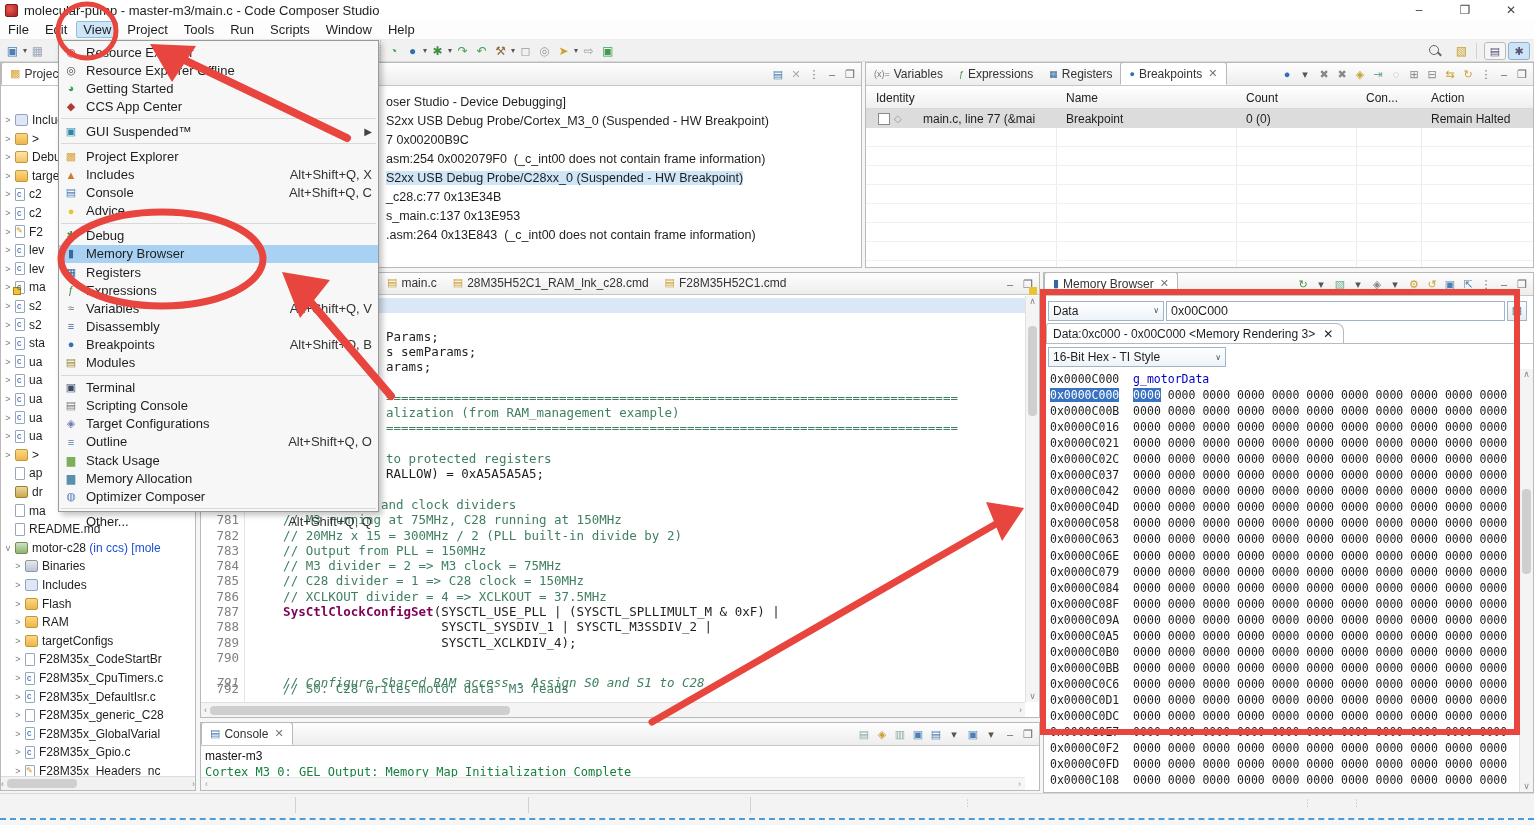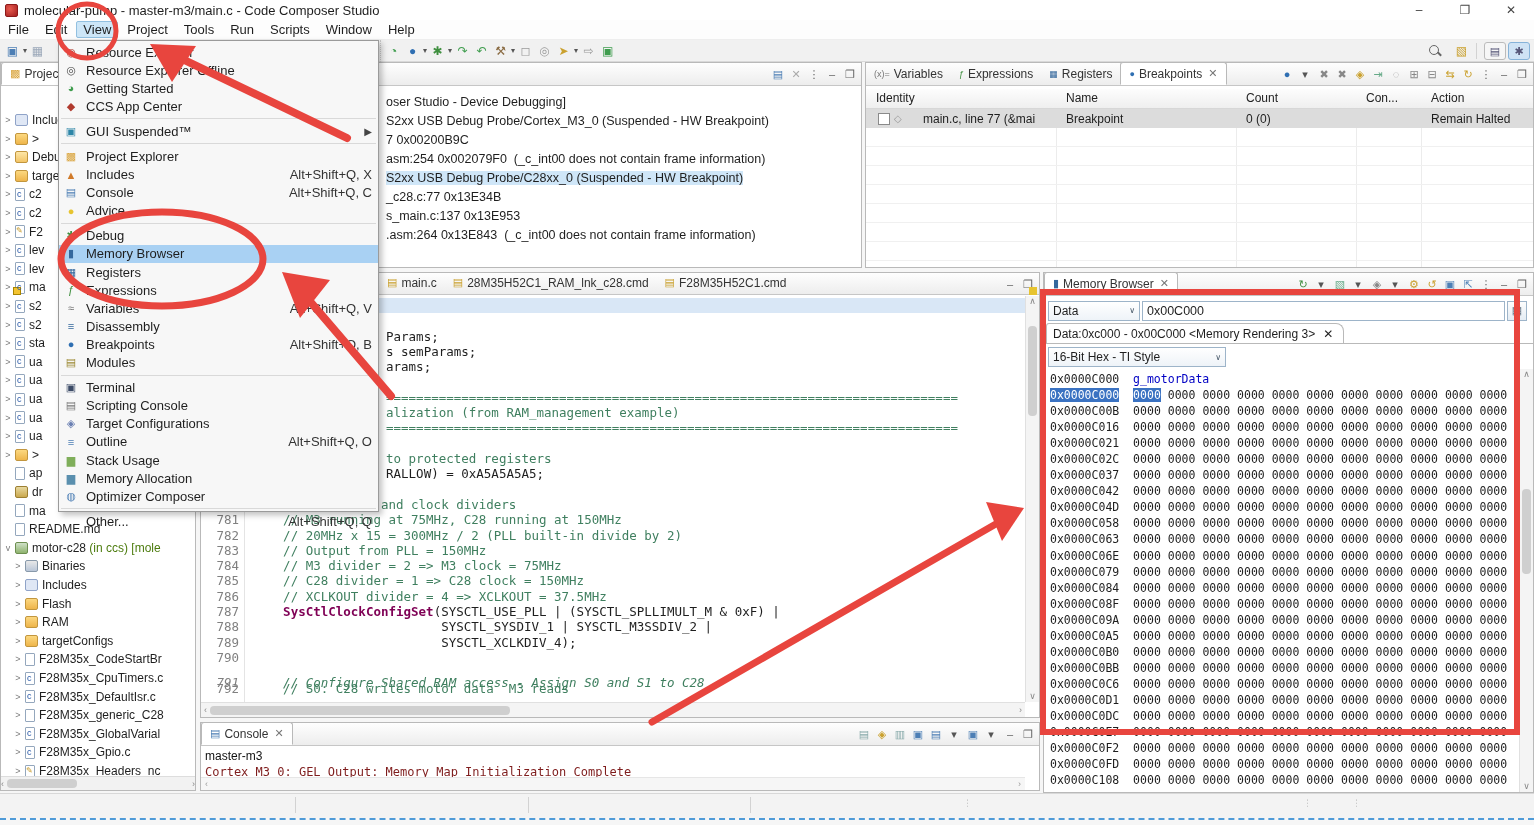--- a/index.html
+++ b/index.html
@@ -65,21 +65,21 @@
     { width:10px; height:13px; background:#fff; border:1px solid #94a7bd; border-radius:1px; position:relative; }
   .tico.c-file::after { content:"c"; position:absolute; left:1px; top:0px; font-size:9px; color:#2456a8; }
   .tico.cmd-file::after { content:"✎"; position:absolute; left:0px; top:0px; font-size:8px; color:#c79a2a; }
   .tico.c-file-warn::after { content:"c"; position:absolute; left:1px; top:0; font-size:9px; color:#2456a8; }
   .tico.c-file-warn::before { content:""; position:absolute; left:-3px; bottom:-2px; width:6px; height:6px;
     background:#f4c430; border:1px solid #a98500; }
   .tico.includes { background:#dfe7f5; border:1px solid #8fa3c8; }
   .tico.binaries { background:linear-gradient(#e8e8e8,#b9c6d8); border:1px solid #8899aa; }
   .tico.library { background:linear-gradient(#e8d9a0,#caa84e); border:1px solid #9c7f32; }
   .tico.project { background:linear-gradient(#cfe0c8,#8fb36e); border:1px solid #6d8f50; }
-  .tname .dim { color:#4d7c0f; }
+  .tname .dim { color:#1d4ed8; }
 
   .hscroll { position:absolute; left:0; bottom:0; height:14px; right:0; background:#f2f2f2;
     border-top:1px solid #ddd; display:flex; align-items:center; font-size:9px; color:#888; }
   .hthumb { height:9px; background:#cfcfcf; border-radius:4px; margin:0 3px; }
   .vscroll { position:absolute; top:0; bottom:0; right:0; width:14px; background:#f4f4f4;
     border-left:1px solid #e0e0e0; font-size:9px; color:#888; text-align:center; }
   .vthumb { position:absolute; left:2px; width:9px; background:#cfcfcf; border-radius:4px; }
 
   
   #dbg { left:200px; top:62px; width:662px; height:206px; }
@@ -137,21 +137,21 @@
   .fmt-combo { position:absolute; left:4px; top:74px; width:178px; }
   .mem-dump { position:absolute; left:6px; top:98px; right:16px; bottom:4px; overflow:hidden;
     font-family:"DejaVu Sans Mono", monospace; font-size:11.5px; white-space:pre; line-height:16.05px; }
   .mem-sym { color:#0000c4; }
   .mem-hl { background:#3a72c2; color:#fff; }
 
   
   #console { left:200px; top:722px; width:840px; height:69px; }
   .con-name { position:absolute; left:4px; top:26px; font-size:12px; color:#111; }
   .con-out { position:absolute; left:4px; top:42px; font-family:"DejaVu Sans Mono", monospace;
-    font-size:12px; white-space:pre; color:#7f1d1d; }
+    font-size:12px; white-space:pre; color:#15803d; }
   .con-scroll { position:absolute; left:0; right:14px; bottom:0; height:13px; display:flex;
     align-items:center; justify-content:space-between; color:#999; font-size:9px; padding:0 4px;
     background:#f6f6f6; border-top:1px solid #e6e6e6; }
 
   
   .statusbar { position:absolute; left:0; top:793px; width:100%; height:25px; background:#f3f3f3;
     border-top:1px solid #d8d8d8; }
   .sb-sep { position:absolute; top:3px; height:16px; width:1px; background:#d2d2d2; }
   .sb-dots { position:absolute; top:4px; color:#bbb; font-size:9px; letter-spacing:1px; }
   .bottomline { position:absolute; left:0; top:818px; width:100%; border-top:2px dashed #4f9bd8; }
@@ -624,21 +624,21 @@
         <span class="pti" style="color:#caa12f">⚙</span>
         <span class="pti" style="color:#caa12f">↺</span>
         <span class="pti" style="color:#4d7fb5">▣</span>
         <span class="pti" style="color:#4d7fb5">⇱</span>
         <span class="pti">⋮</span>
         <span class="pti">–</span>
         <span class="pti">❐</span>
       </div>
     </div>
     <div class="mem-addr-row">
-      <span class="combo" style="width:92px">
+      <span class="combo" style="width:116px">
         <span class="cv">Data</span>
           <span class="ca">∨</span>
       </span>
       <span class="addr-input">
         <span>0x00C000</span>
       </span>
       <span class="go-btn">▨</span>
     </div>
     <span class="rend-tab">
       <span>Data:0xc000 - 0x00C000 &lt;Memory Rendering 3&gt;</span>

